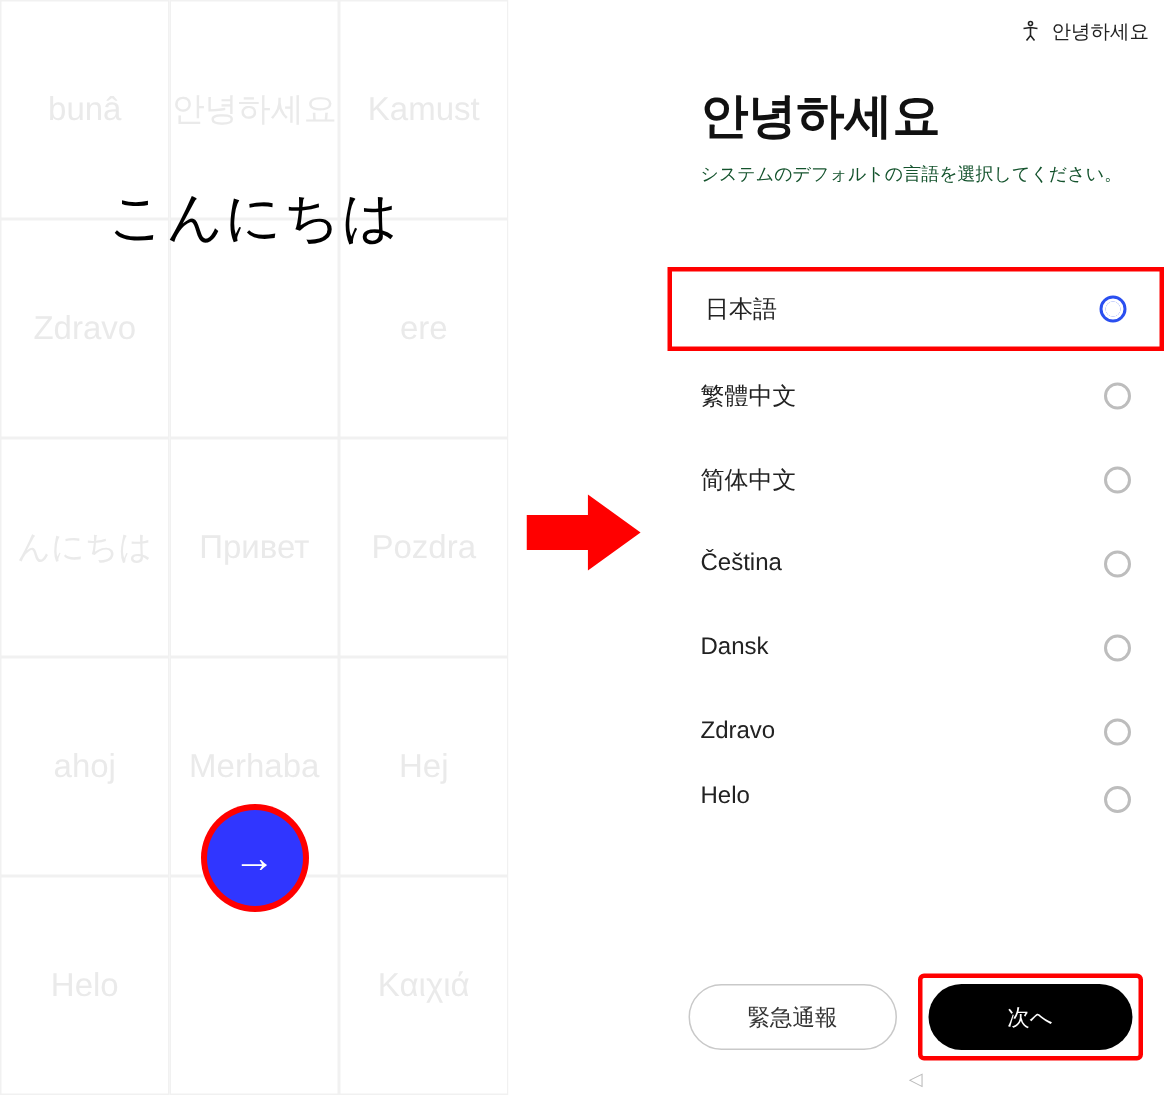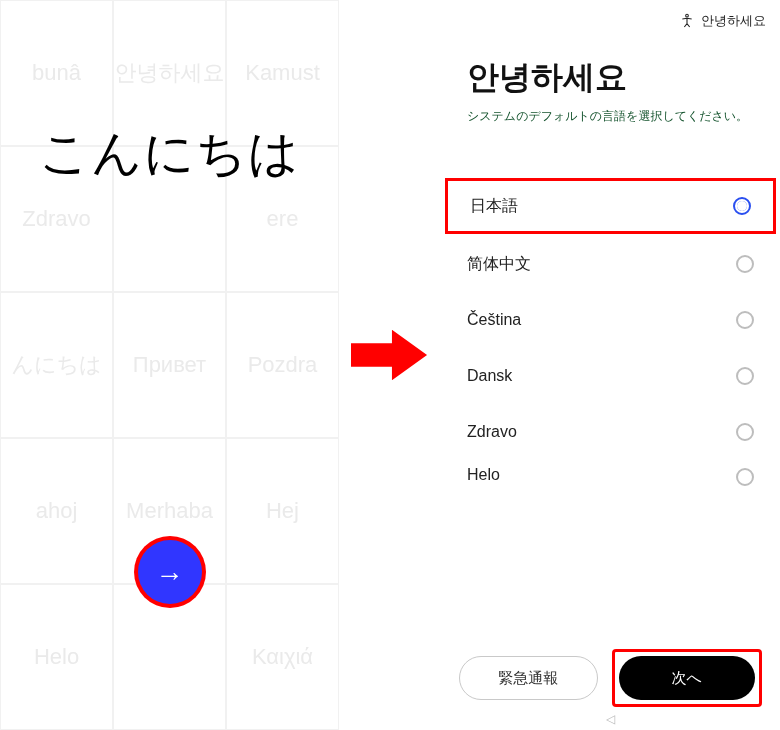--- a/index.html
+++ b/index.html
@@ -20,21 +20,21 @@
     display: grid; grid-template-columns: repeat(3, 1fr); grid-template-rows: repeat(5, 1fr);
   }
   .grid-cell {
     border: 1px solid #f1f1f1;
     display: flex; align-items: center; justify-content: center;
     color: #eaeaea; font-size: 22px; font-weight: 500;
     white-space: nowrap; overflow: hidden;
   }
   .left-greeting {
     position: absolute; left: 0; right: 0; top: 120px;
-    text-align: center; font-size: 50px; font-weight: 500; color: #000;
+    text-align: center; font-size: 37px; font-weight: 500; color: #000;
     letter-spacing: 1px;
   }
   .fab-wrap {
     position: absolute; left: 50%; transform: translateX(-50%); bottom: 122px;
     width: 72px; height: 72px; border-radius: 50%;
     background: #ff0000; display: flex; align-items: center; justify-content: center;
   }
   .fab {
     width: 64px; height: 64px; border-radius: 50%;
     background: #3036ff; display: flex; align-items: center; justify-content: center;
@@ -169,20 +169,24 @@
 
     <div class="lang-list">
 
       <div class="lang-row highlight">
         <span>日本語</span>
         <span class="radio selected">
             <span class="inner"></span>
           </span>
       </div>
 
+      <div class="lang-row">
+        <span>繁體中文</span>
+        <span class="radio"></span>
+      </div>
 
       <div class="lang-row">
         <span>简体中文</span>
         <span class="radio"></span>
       </div>
 
 
       <div class="lang-row">
         <span>Čeština</span>
         <span class="radio"></span>

